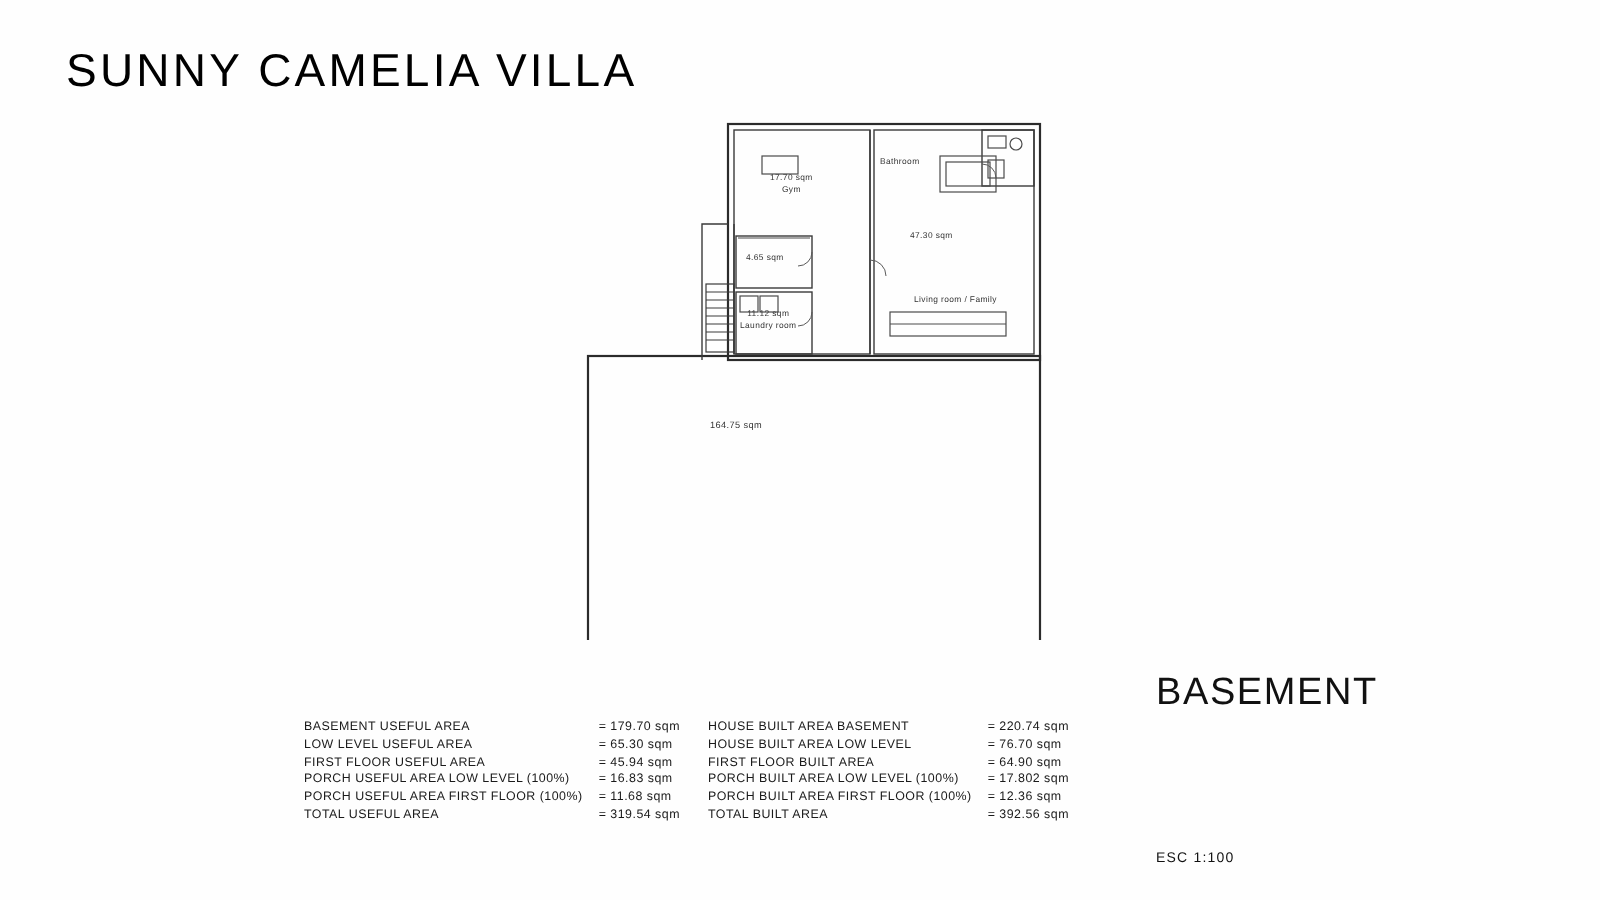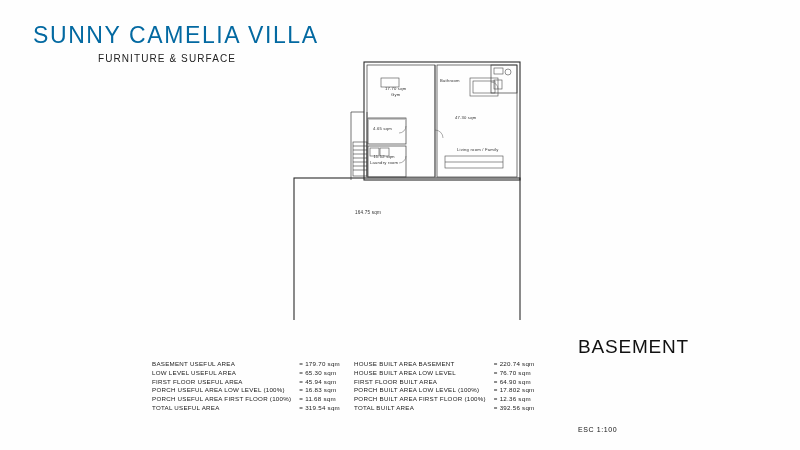--- a/index.html
+++ b/index.html
@@ -26,21 +26,21 @@
   .title-block {
     position: absolute;
     left: 33px;
     top: 22px;
     width: 330px;
   }
   .main-title {
     font-size: 23px;
     letter-spacing: 1.6px;
     font-weight: 400;
-    color: #0369a1;
+    color: #000000;
     white-space: nowrap;
   }
   .sub-title {
     margin-top: 4px;
     text-align: center;
     font-size: 10px;
     letter-spacing: 1.1px;
     color: #222;
     width: 268px;
   }
@@ -112,21 +112,20 @@
     color: #111;
   }
 </style>
 </head>
 <body>
 
 <div class="sheet">
 
   <div class="title-block">
     <div class="main-title">SUNNY CAMELIA VILLA</div>
-    <div class="sub-title">FURNITURE &amp; SURFACE</div>
   </div>
 
   <div class="plan">
     <svg width="255" height="260" viewBox="0 0 255 260">
       <g fill="none" stroke="#2b2b2b" stroke-width="1.1">
 
         <rect x="79" y="2" width="156" height="118"></rect>
 
         <rect x="9" y="118" width="226" height="146"></rect>
       </g>

